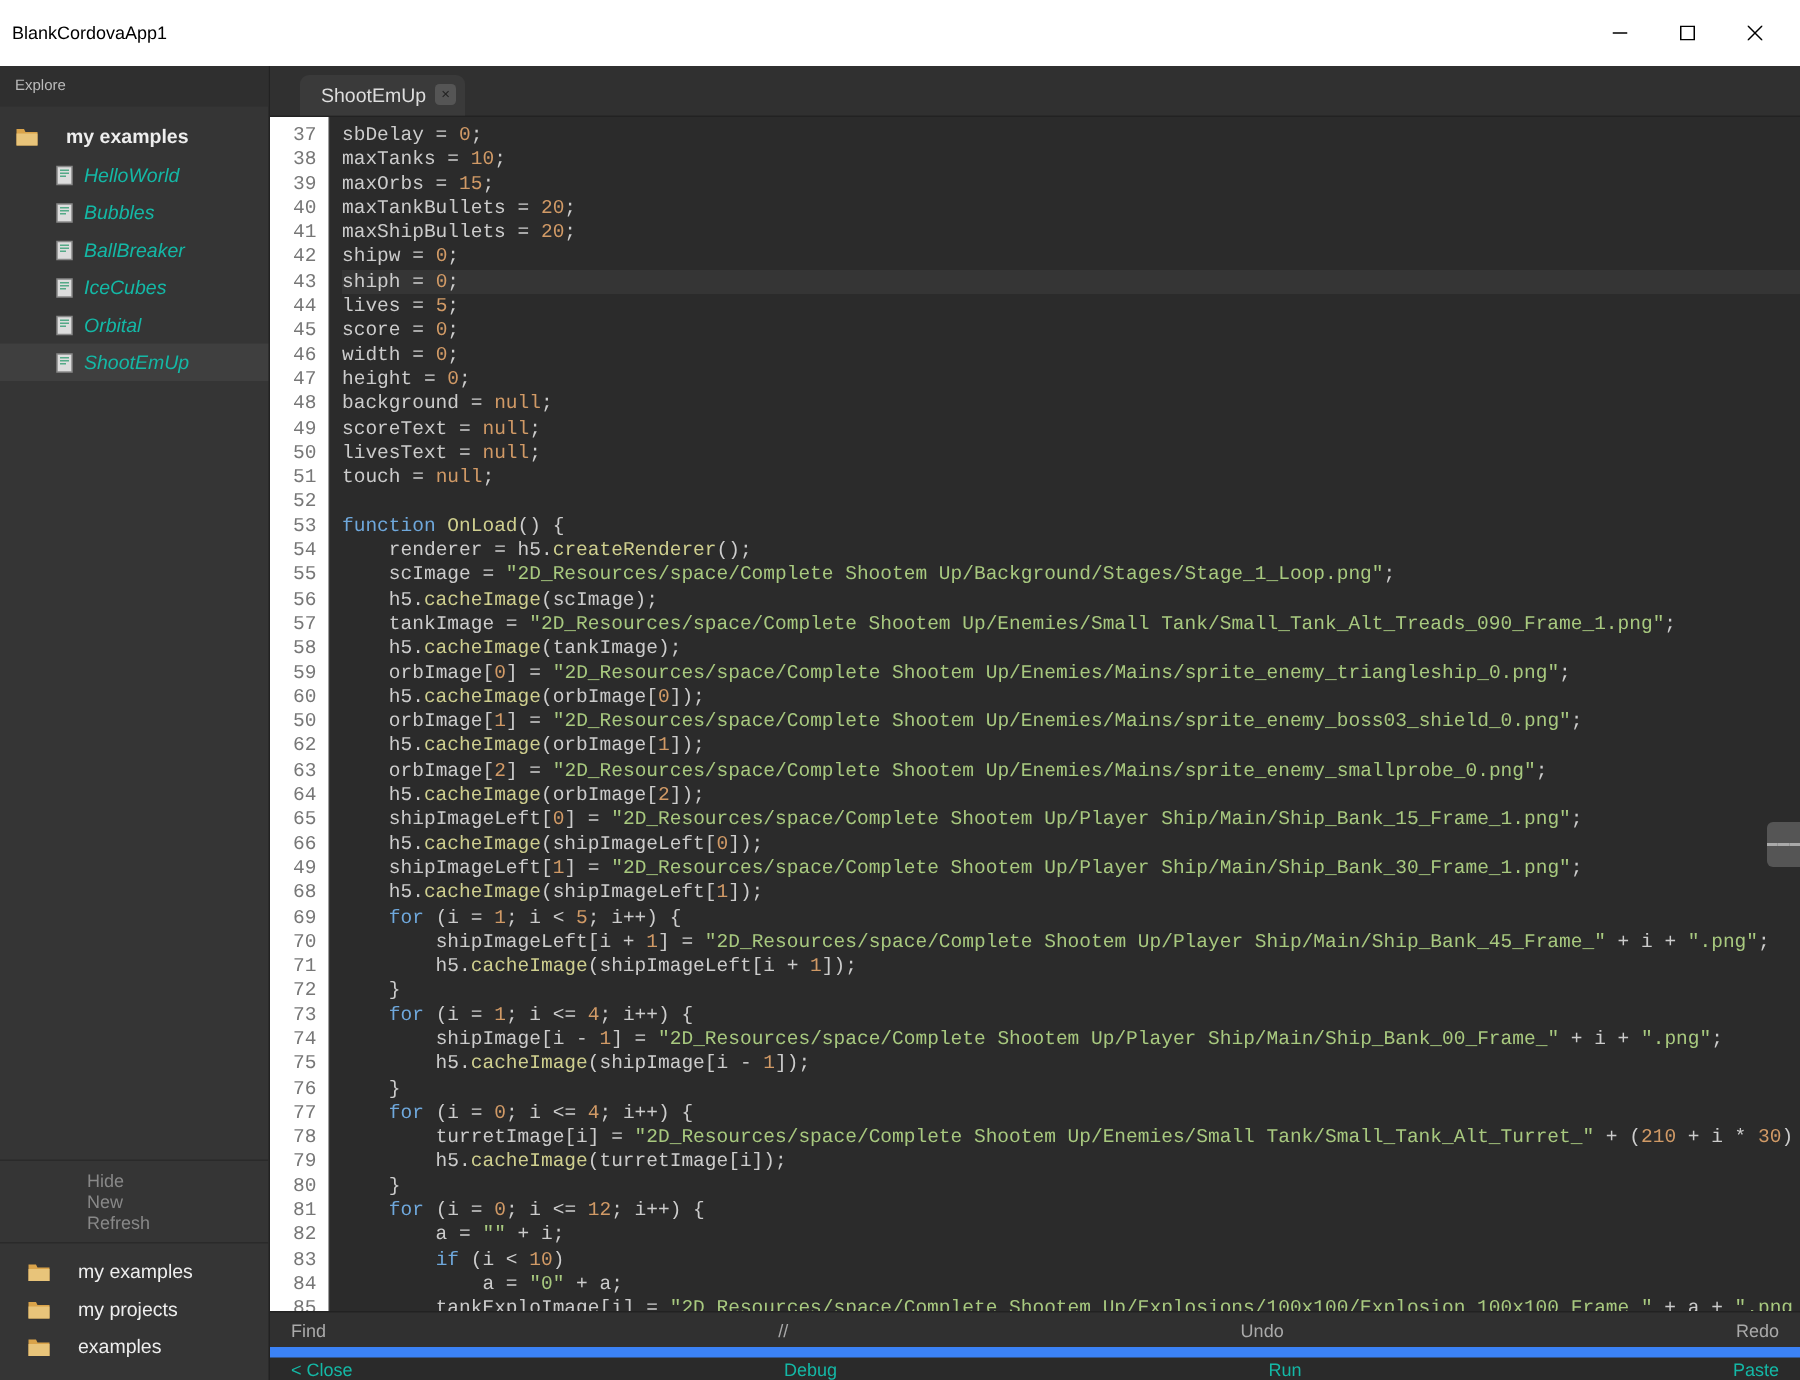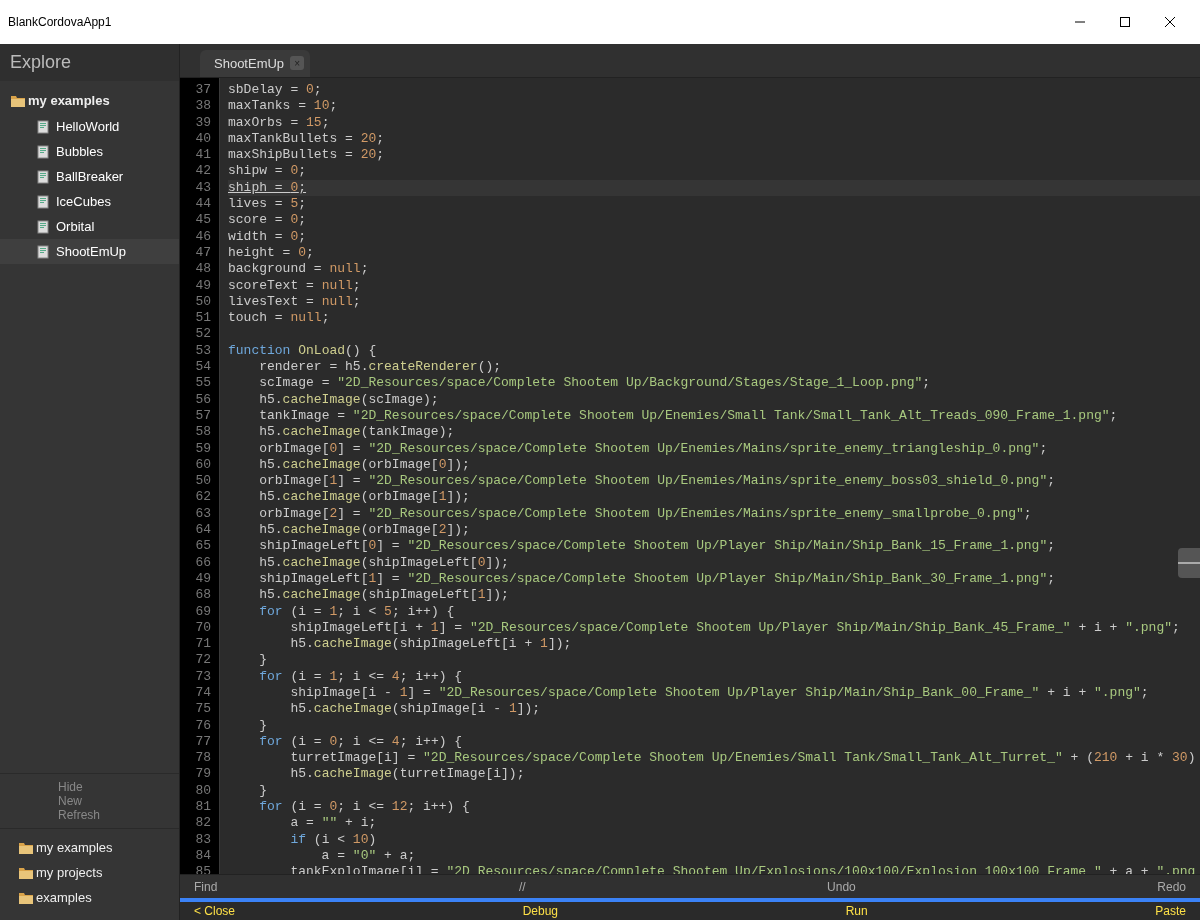--- a/index.html
+++ b/index.html
@@ -43,42 +43,43 @@
   width: 180px;
   background: #353535;
   display: flex;
   flex-direction: column;
   border-right: 1px solid #222;
 }
 .sidebar-header {
   padding: 8px 10px;
   background: #2f2f2f;
   color: #bbb;
-  font-size: 18px;
+  font-size: 10px;
 }
 .tree {
   flex: 1;
   padding: 6px 0;
   overflow: auto;
 }
 .tree-folder {
   padding: 6px 10px;
   display: flex;
   align-items: center;
-  gap: 2px;
+  gap: 18px;
   color: #eee;
   font-weight: 600;
 }
 .tree-item {
   padding: 5px 10px 5px 36px;
   display: flex;
   align-items: center;
   gap: 6px;
-  color: #ffffff;
+  color: #14b8a6;
   cursor: default;
+  font-style: italic;
 }
 .tree-item.selected { background: #3f3f3f; }
 .icon-folder {
   width: 16px; height: 14px; display: inline-block;
 }
 .icon-file {
   width: 14px; height: 14px; display: inline-block;
 }
 .sidebar-actions {
   padding: 6px 10px;
@@ -129,39 +130,39 @@
 .code-container {
   flex: 1;
   overflow: hidden;
   display: flex;
   font-family: Consolas, "Courier New", monospace;
   font-size: 13px;
   line-height: 16.3px;
   position: relative;
 }
 .gutter {
-  background: #000000;
+  background: #ffffff;
   color: #777;
   text-align: right;
   padding: 4px 8px 4px 4px;
   border-right: 1px solid #3a3a3a;
   user-select: none;
   min-width: 40px;
 }
 .gutter div { height: 16.3px; }
 .code {
   flex: 1;
   padding: 4px 0 4px 8px;
   white-space: pre;
   overflow: hidden;
   color: #ccc;
   position: relative;
 }
 .code .line { height: 16.3px; }
-.code .line.current { background: #353535; text-decoration: underline; }
+.code .line.current { background: #353535; }
 .tok-kw { color: #6fa8dc; }
 .tok-fn { color: #cfcf8f; }
 .tok-method { color: #cfcf8f; }
 .tok-num { color: #d19a66; }
 .tok-str { color: #a8c97f; }
 .tok-op { color: #ccc; }
 .tok-id { color: #ccc; }
 .tok-null { color: #d19a66; }
 .side-handle {
   position: absolute;
@@ -181,25 +182,25 @@
   display: flex;
   align-items: center;
   font-size: 12px;
   border-top: 1px solid #222;
 }
 .statusbar .cell { padding: 0 14px; }
 .statusbar .spacer { flex: 1; }
 .statusbar2 {
   height: 22px;
   background: #2a2a2a;
-  color: #fde047;
+  color: #14b8a6;
   display: flex;
   align-items: center;
   font-size: 12px;
-  border-top: 4px solid #3b82f6;
+  border-top: 7px solid #3b82f6;
 }
 .statusbar2 .cell { padding: 0 14px; }
 .statusbar2 .spacer { flex: 1; }
 </style>
 </head>
 <body>
 
 <div class="titlebar">
   <span class="title">BlankCordovaApp1</span>
   <div class="winbtn">

